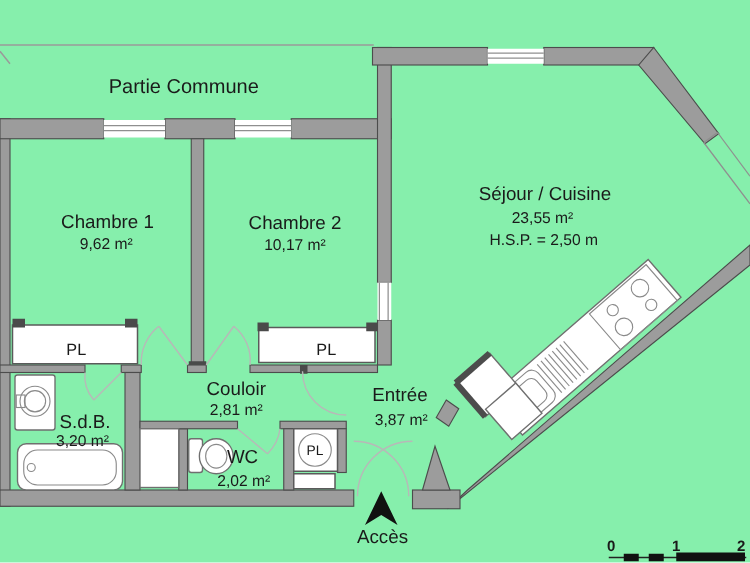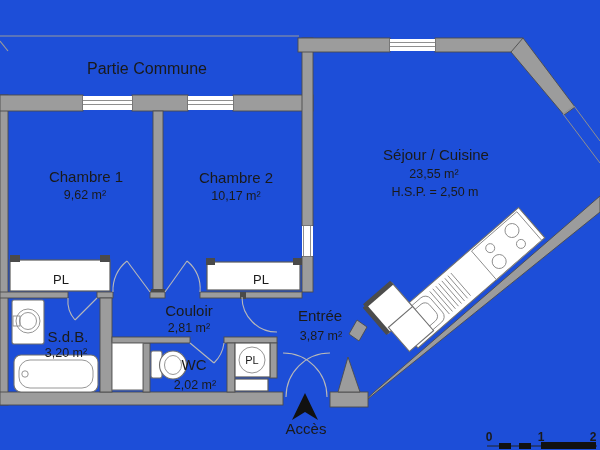--- a/index.html
+++ b/index.html
@@ -1,16 +1,16 @@
 <!DOCTYPE html>
 <html><head>
 <meta charset="utf-8">
 <style>
   html,body{margin:0;padding:0;background:#fff;}
-  .plan{position:relative;width:600px;height:450px;background:#1d4ed8;overflow:hidden;}
+  .plan{position:relative;width:600px;height:450px;background:#86efac;overflow:hidden;}
   svg{display:block;}
   .wall{fill:#9c9c9c;stroke:#4c4c4c;stroke-width:.9;}
   .cap{fill:#4a4a4a;stroke:none;}
   .thinline{stroke:#9a9a9a;stroke-width:1.2;fill:none;}
   .winline{stroke:#8f8f8f;stroke-width:1;fill:none;}
   .winfill{fill:#ffffff;stroke:none;}
   .fx{fill:#ffffff;stroke:#6f6f6f;stroke-width:1.1;}
   .fx2{fill:none;stroke:#8a8a8a;stroke-width:.9;}
   .plbox{fill:#ffffff;stroke:#5a5a5a;stroke-width:1.2;}
   .door{fill:none;stroke:#b8b8b8;stroke-width:1.1;}

